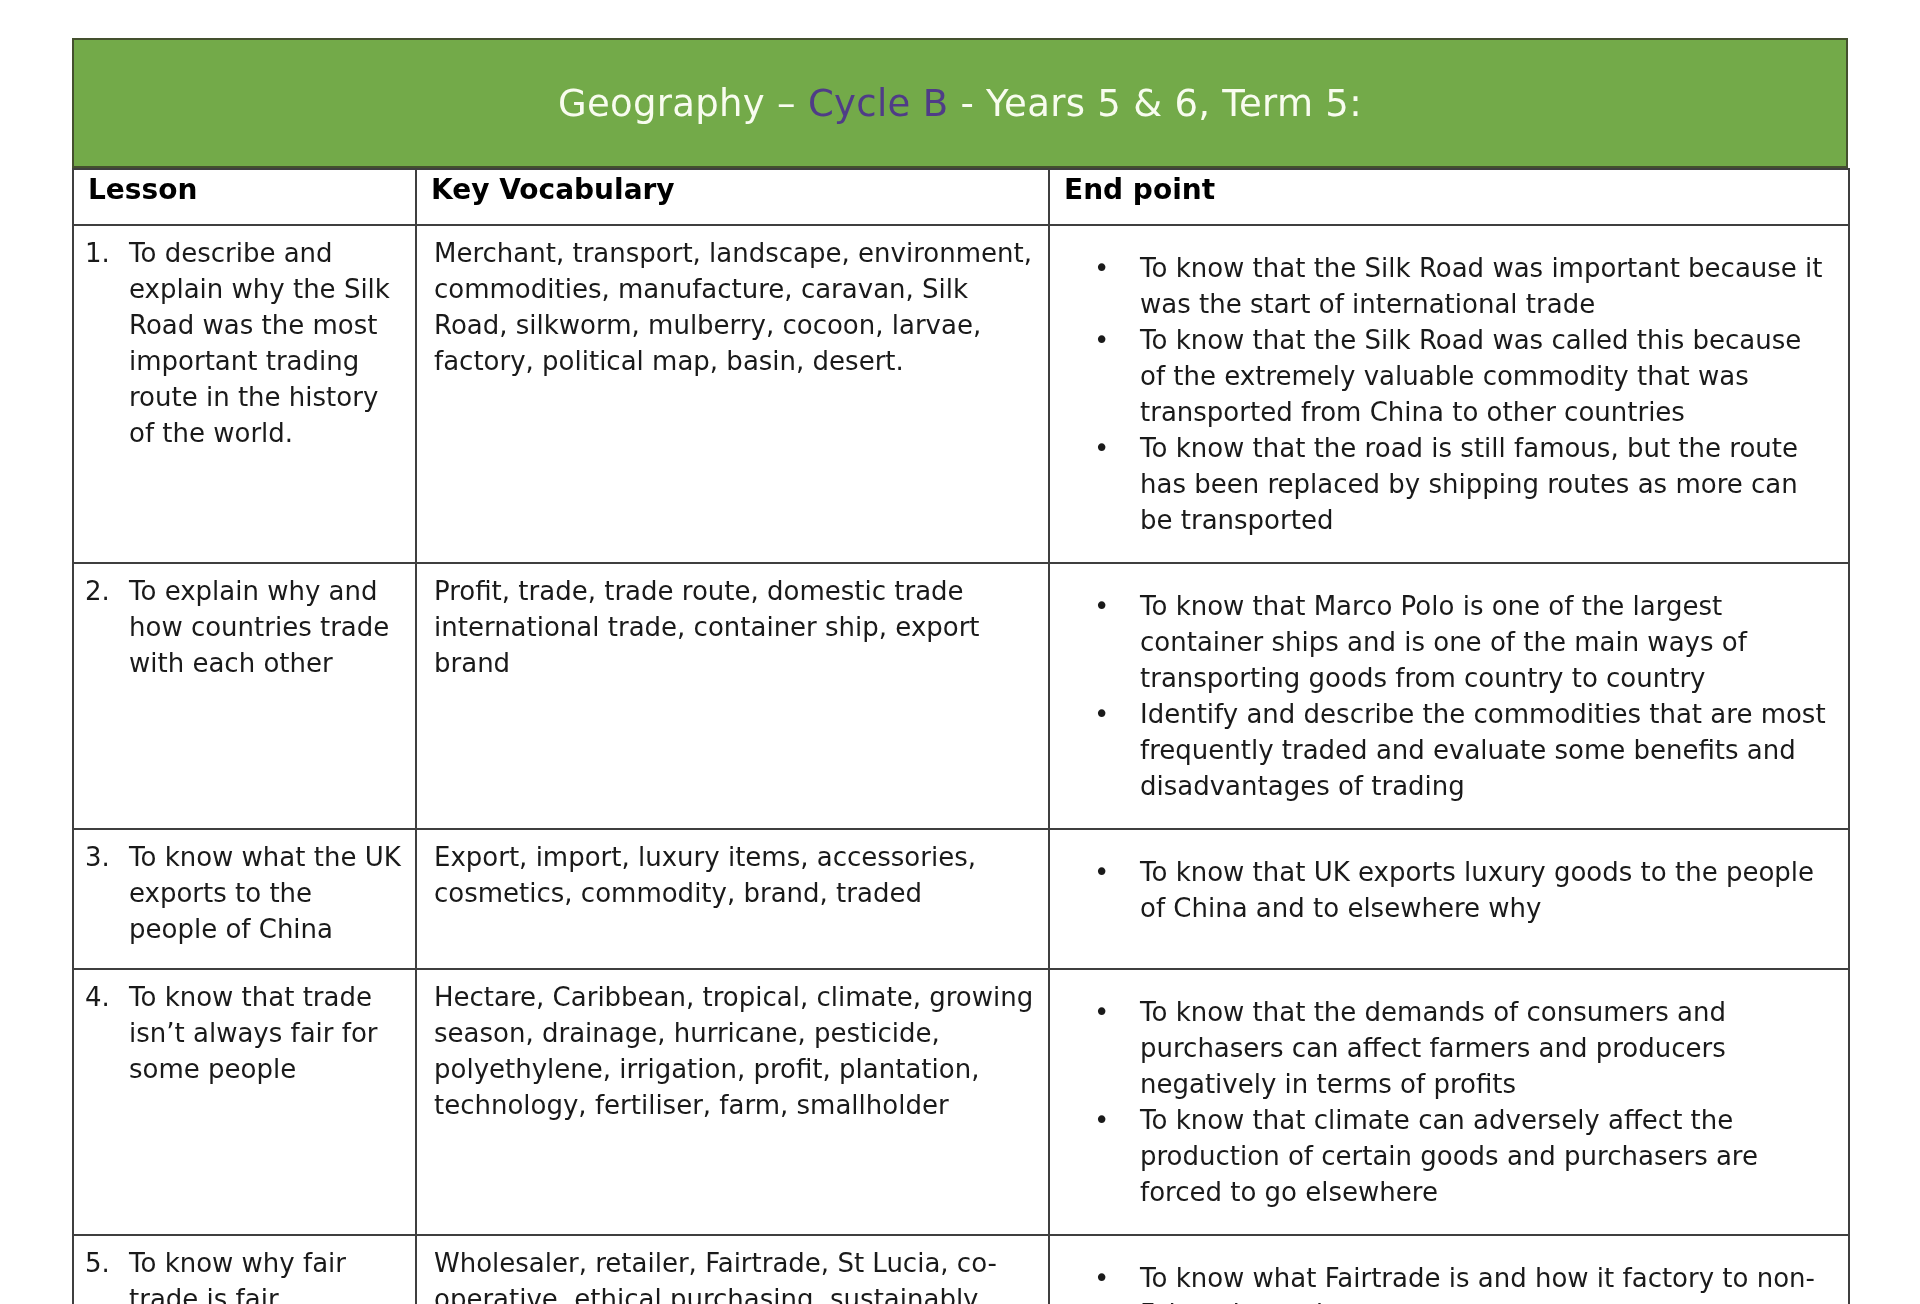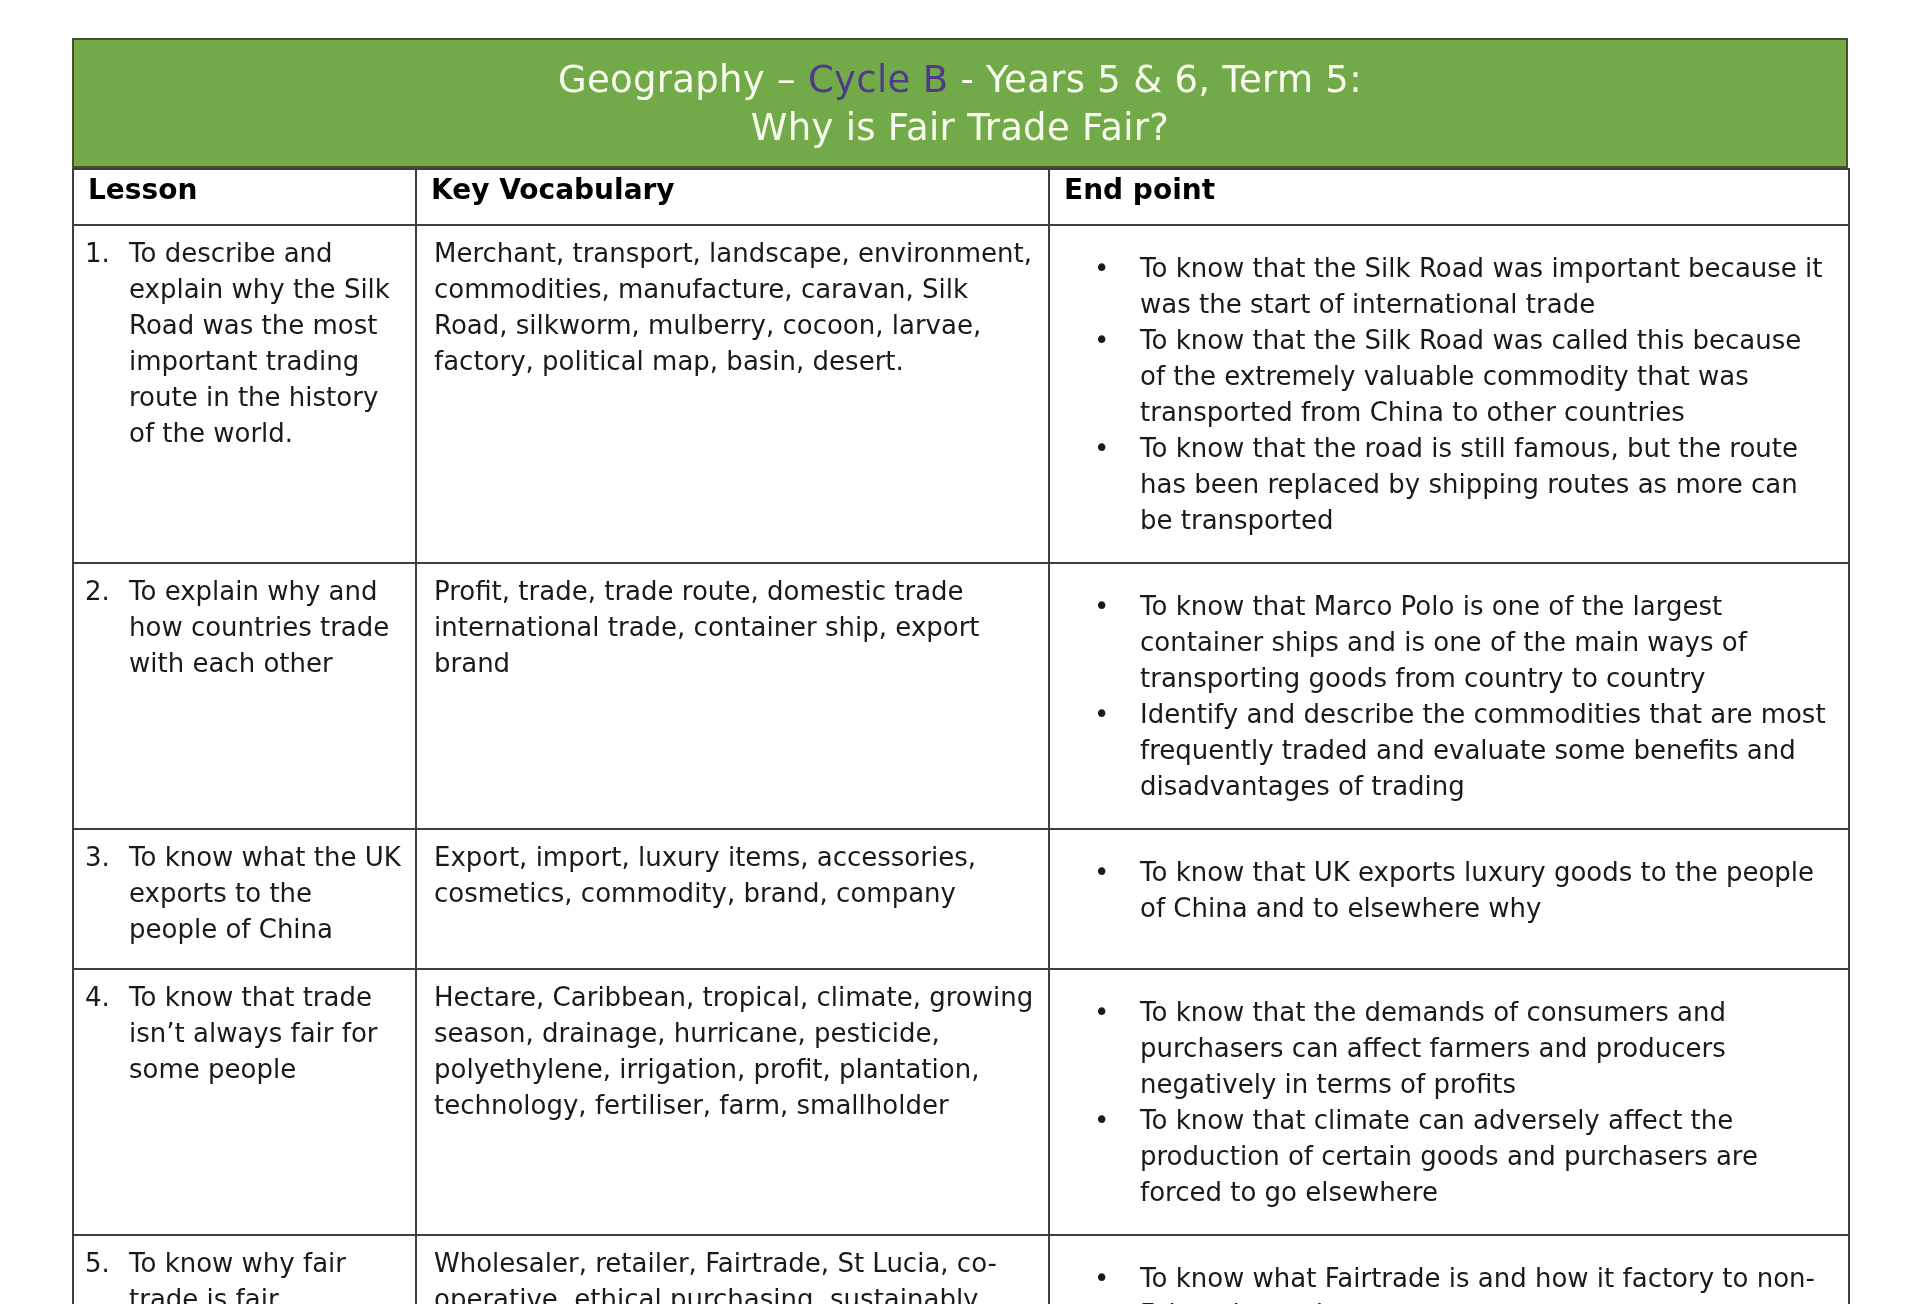--- a/index.html
+++ b/index.html
@@ -91,21 +91,20 @@
 </style>
 </head>
 <body>
 
 <div class="sheet">
 
   <div class="banner">
     <div class="banner-line">
       <span>Geography – </span><span class="accent">Cycle B</span><span> - Years 5 &amp; 6, Term 5:</span>
     </div>
-    <div class="banner-line">Why is Fair Trade Fair?</div>
   </div>
 
   <table class="curriculum">
     <colgroup>
       <col style="width:343px">
       <col style="width:633px">
       <col style="width:800px">
     </colgroup>
     <thead>
       <tr>
@@ -148,21 +147,21 @@
     </td>
   </tr>
 
   <tr>
     <td class="lesson-cell">
       <div class="lesson-wrap">
         <span class="lesson-num">3.</span>
         <span class="lesson-text">To know what the UK exports to the people of China</span>
       </div>
     </td>
-    <td class="vocab-cell">Export, import, luxury items, accessories, cosmetics, commodity, brand, company</td>
+    <td class="vocab-cell">Export, import, luxury items, accessories, cosmetics, commodity, brand, traded</td>
     <td class="endpoint-cell">
       <ul class="endpoints">
               <li>To know that UK exports luxury goods to the people of China and to elsewhere why</li>
             </ul>
     </td>
   </tr>
 
   <tr>
     <td class="lesson-cell">
       <div class="lesson-wrap">

